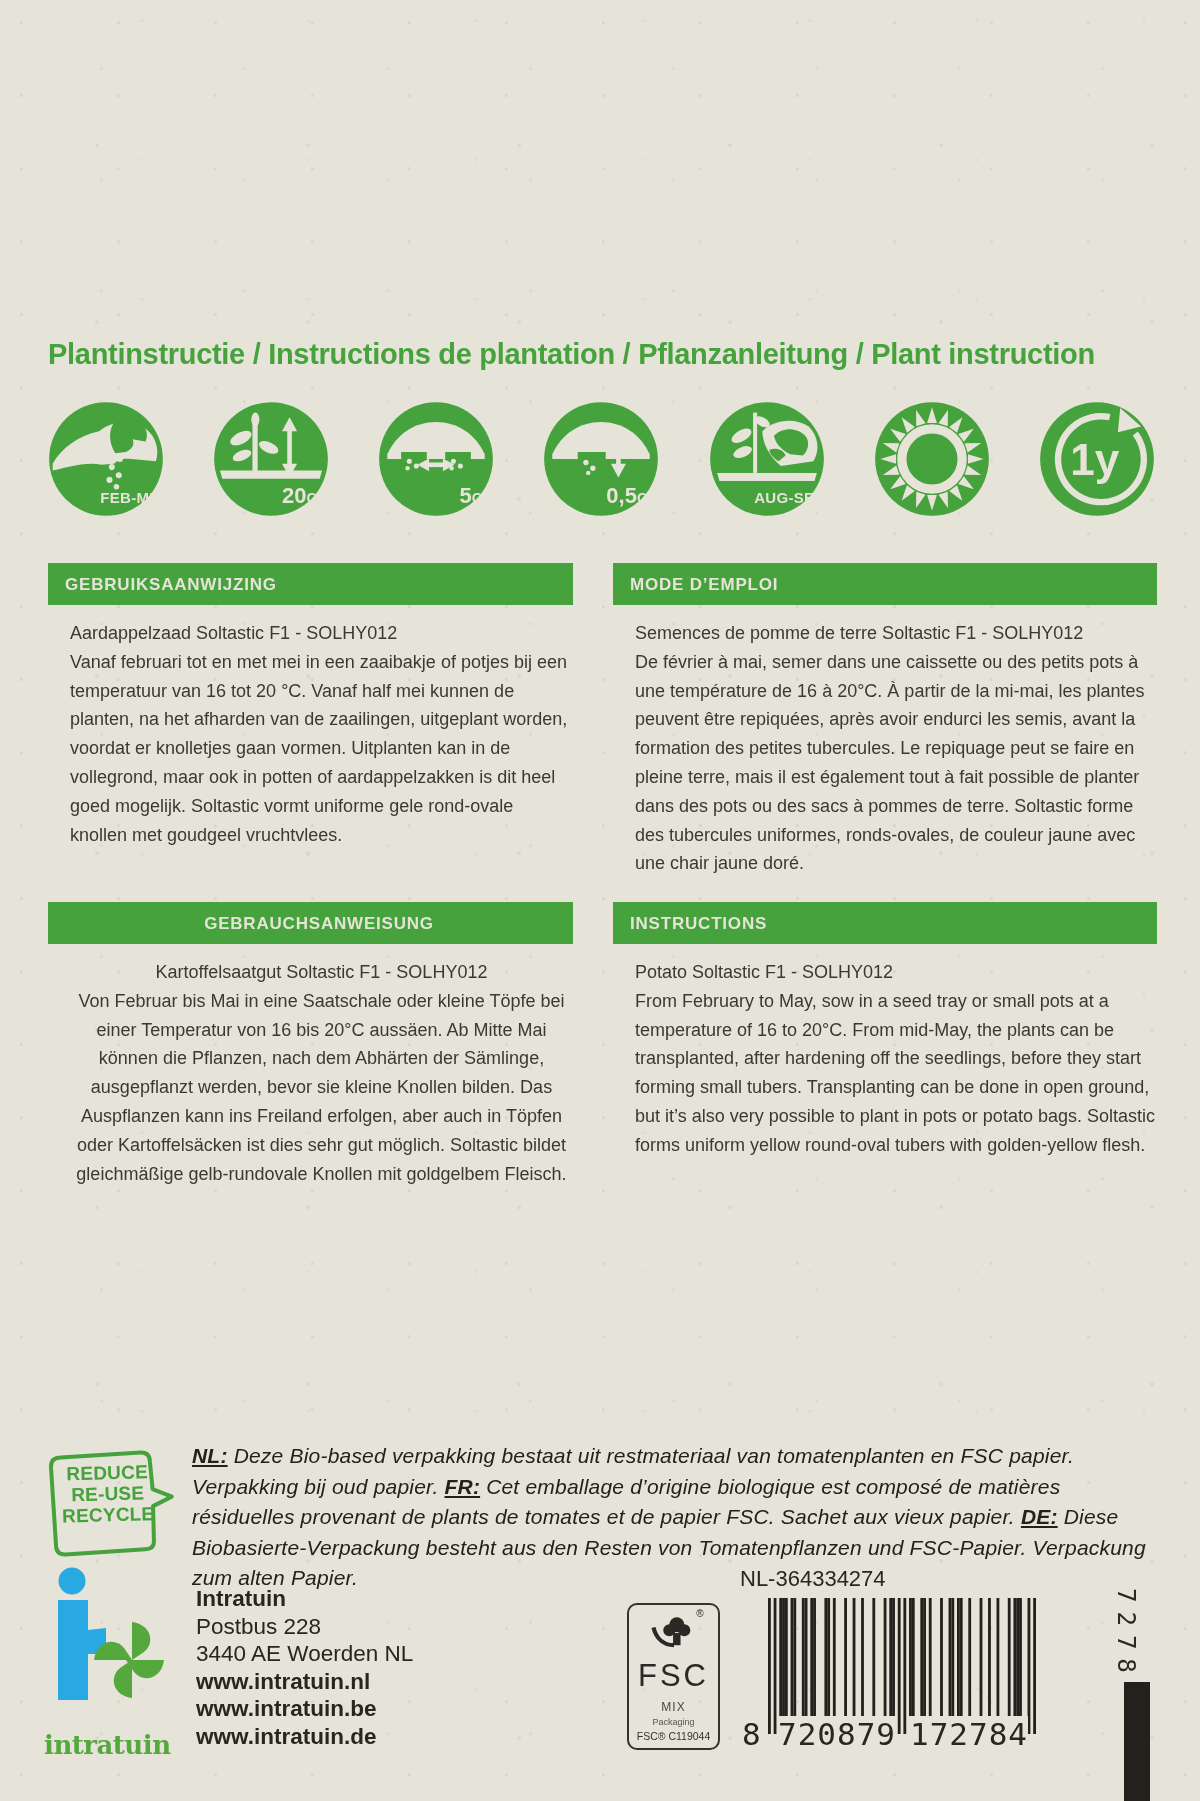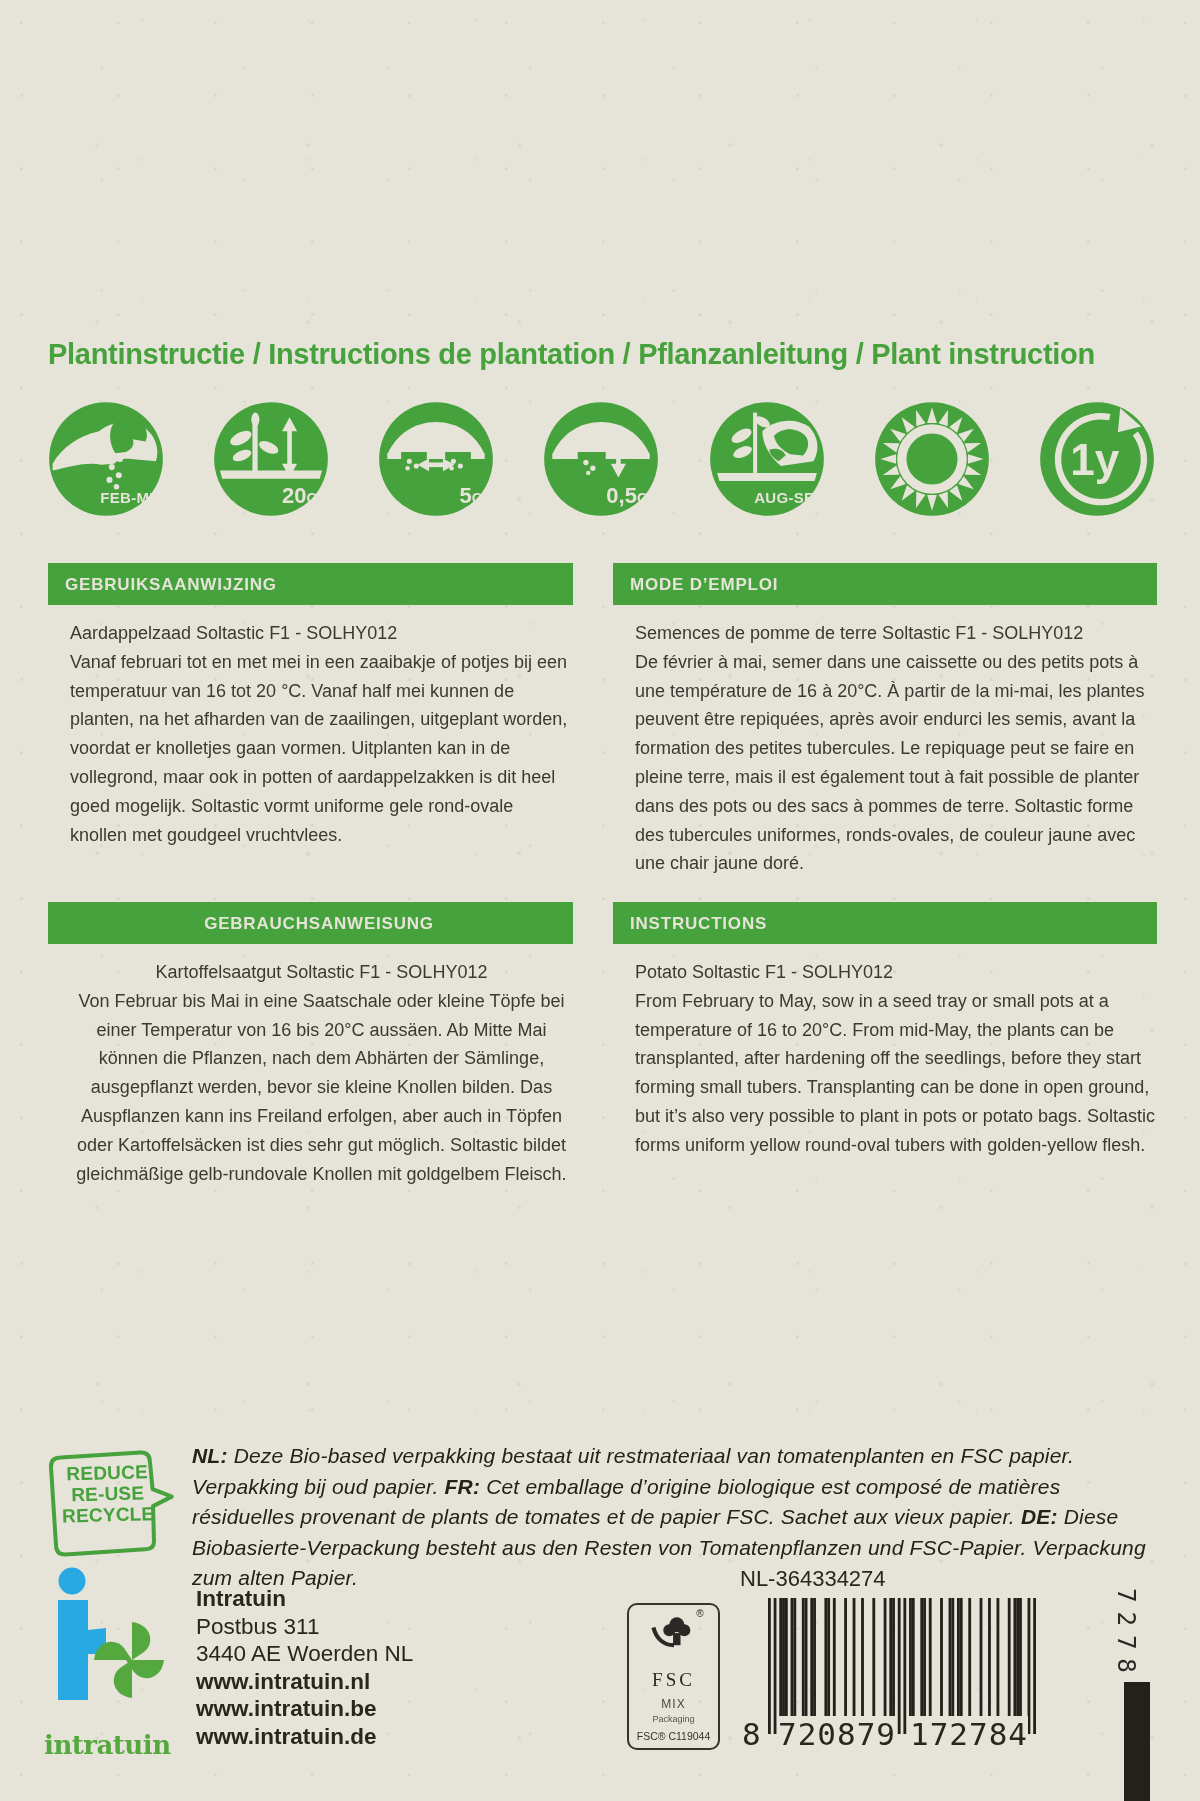--- a/index.html
+++ b/index.html
@@ -60,35 +60,35 @@
   .recycle{left:46px;top:1446px;width:146px;height:118px;transform:rotate(-1.5deg);}
   .recycle svg{position:absolute;left:0;top:0;width:100%;height:100%;}
   .recycle .lines{position:absolute;left:6px;top:16px;width:112px;text-align:center;
     color:var(--green);font-weight:bold;font-size:19px;line-height:21px;letter-spacing:.2px;}
   
   .pack-note{
     left:192px;top:1441px;width:970px;
     font-size:21px;line-height:30.5px;font-style:italic;color:#232119;
     letter-spacing:.2px;
   }
-  .pack-note b{font-style:italic;}
+  .pack-note b{font-style:italic;text-decoration:underline;}
   
   .logo{left:48px;top:1566px;width:118px;height:166px;}
   .logo svg{display:block;width:100%;height:100%;}
   .logo-word{left:44px;top:1730px;width:126px;text-align:center;
     font-family:"DejaVu Serif", serif;font-weight:bold;font-size:26px;color:var(--logo-green);letter-spacing:-0.5px;}
   .address{left:196px;top:1585px;font-size:22.5px;line-height:27.5px;color:var(--ink-strong);}
   .address .b{font-weight:bold;}
   .art-code{left:740px;top:1566px;font-size:22px;color:var(--ink-strong);}
   
   .fsc{left:627px;top:1603px;width:93px;height:147px;border:2px solid #35332c;border-radius:10px;
     display:flex;flex-direction:column;align-items:center;padding:7px 2px 6px;color:#2b2925;}
   .fsc .mark{position:relative;width:56px;height:44px;}
   .fsc .r{position:absolute;right:-2px;top:-4px;font-size:10px;}
-  .fsc .word{font-family:Liberation Serif, serif;font-size:19px;letter-spacing:3px;margin-top:13px;}
+  .fsc .word{font-family:Liberation Sans, sans-serif;font-size:31px;letter-spacing:3px;margin-top:2px;}
   .fsc .mix{font-size:12px;letter-spacing:1px;margin-top:6px;color:#4a4840;}
   .fsc .pkg{font-size:9px;margin-top:3px;color:#56544b;}
   .fsc .lic{font-size:10.5px;margin-top:auto;color:#35332c;}
   
   .barcode{left:742px;top:1598px;width:316px;height:170px;}
   .barcode svg{position:absolute;left:26px;top:0;}
   .bc-digit{position:absolute;font-family:"DejaVu Sans Mono", monospace;
     font-size:31px;color:var(--ink-strong);top:118px;background:var(--paper);}
   .bc-first{left:0px;width:24px;text-align:left;}
   .bc-g1{left:36px;width:118px;text-align:right;letter-spacing:1px;}
@@ -278,21 +278,21 @@
       <path d="M122,94 C120,112 102,118 92,106 L84,94 Z" transform="translate(-6,0)"></path>
       <path d="M84,132 C66,130 60,112 72,102 L84,94 Z"></path>
       <path d="M46,94 C48,76 66,70 76,82 L84,94 Z"></path>
     </g>
   </svg>
 </div>
 <div class="abs logo-word">intratuin</div>
 
 <div class="abs address">
   <div class="b">Intratuin</div>
-  <div>Postbus 311</div>
+  <div>Postbus 228</div>
   <div>3440 AE Woerden NL</div>
   <div class="b">www.intratuin.nl</div>
   <div class="b">www.intratuin.be</div>
   <div class="b">www.intratuin.de</div>
 </div>
 
 <div class="abs art-code">NL-364334274</div>
 
 <div class="abs fsc">
   <div class="mark">

